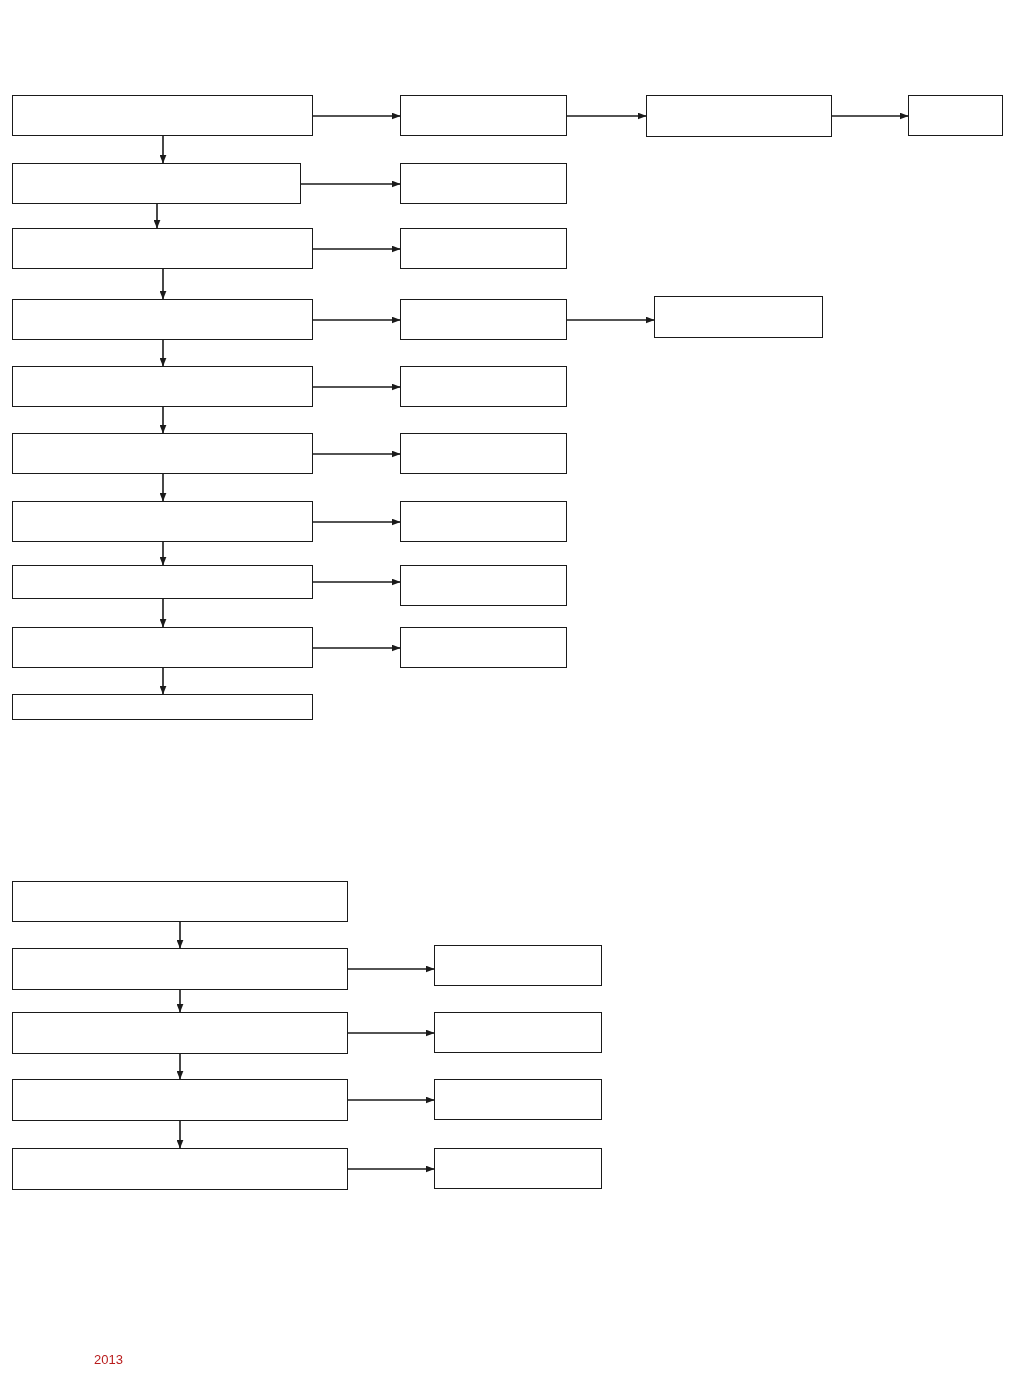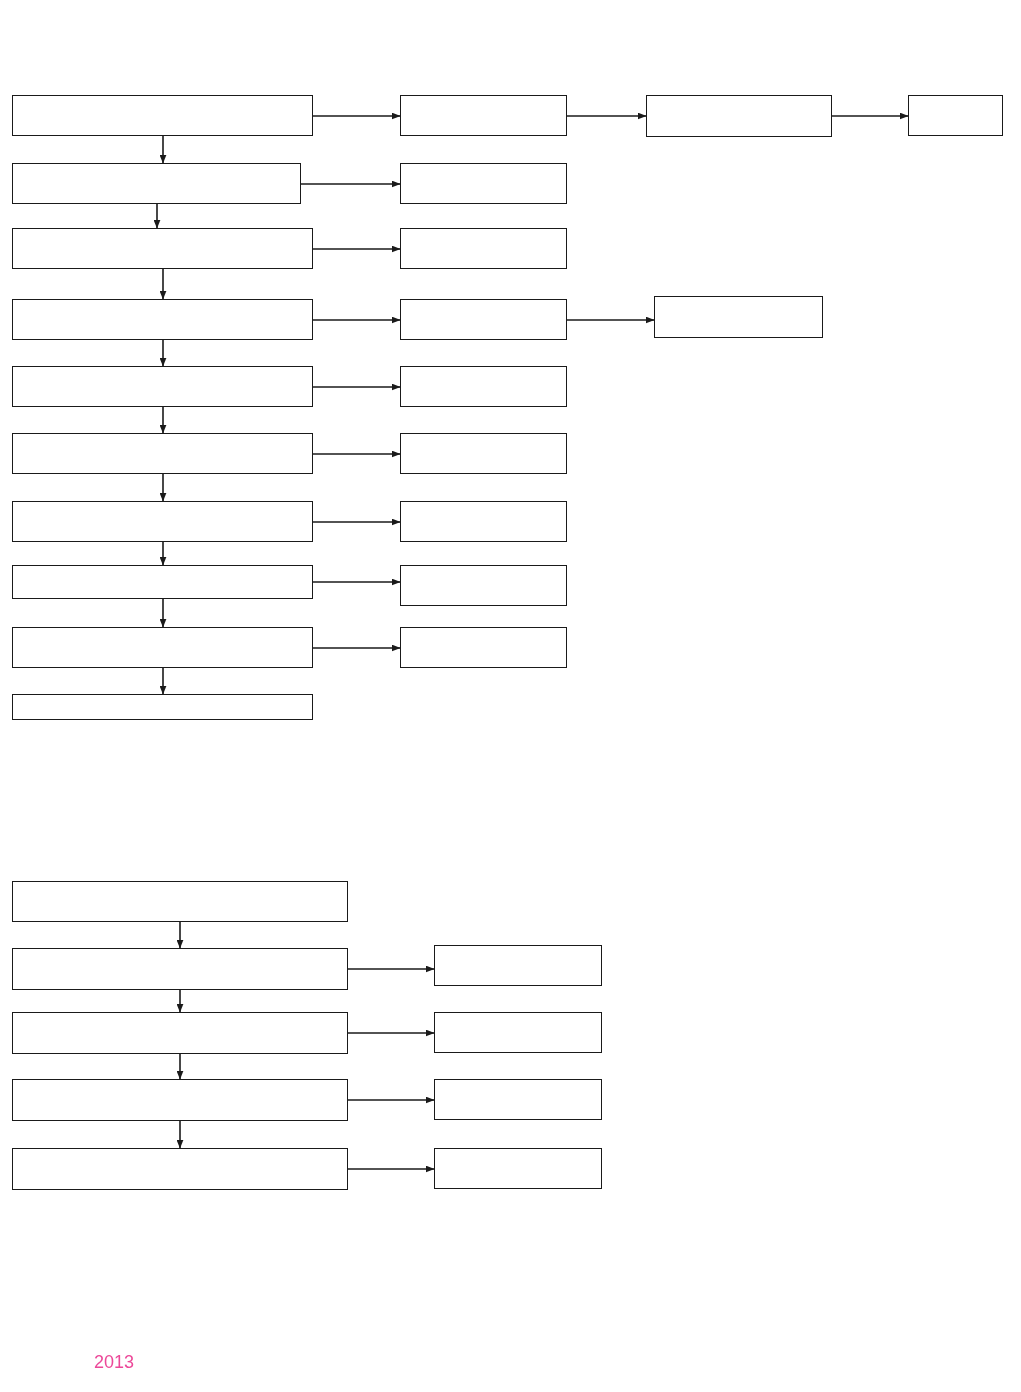--- a/index.html
+++ b/index.html
@@ -43,22 +43,22 @@
     left: 0;
     top: 0;
     width: 1021px;
     height: 1392px;
     pointer-events: none;
   }
   .page-footer {
     position: absolute;
     left: 94px;
     top: 1352px;
-    font-size: 18px;
-    color: #ec4899;
+    font-size: 13px;
+    color: #b91c1c;
     font-family: "Liberation Sans", sans-serif;
   }
 </style>
 </head>
 <body>
 
 <div id="diagram-canvas">
 
   <svg class="connector-layer" id="connector-layer" width="1021" height="1392" viewBox="0 0 1021 1392" xmlns="http://www.w3.org/2000/svg">
     <defs>

